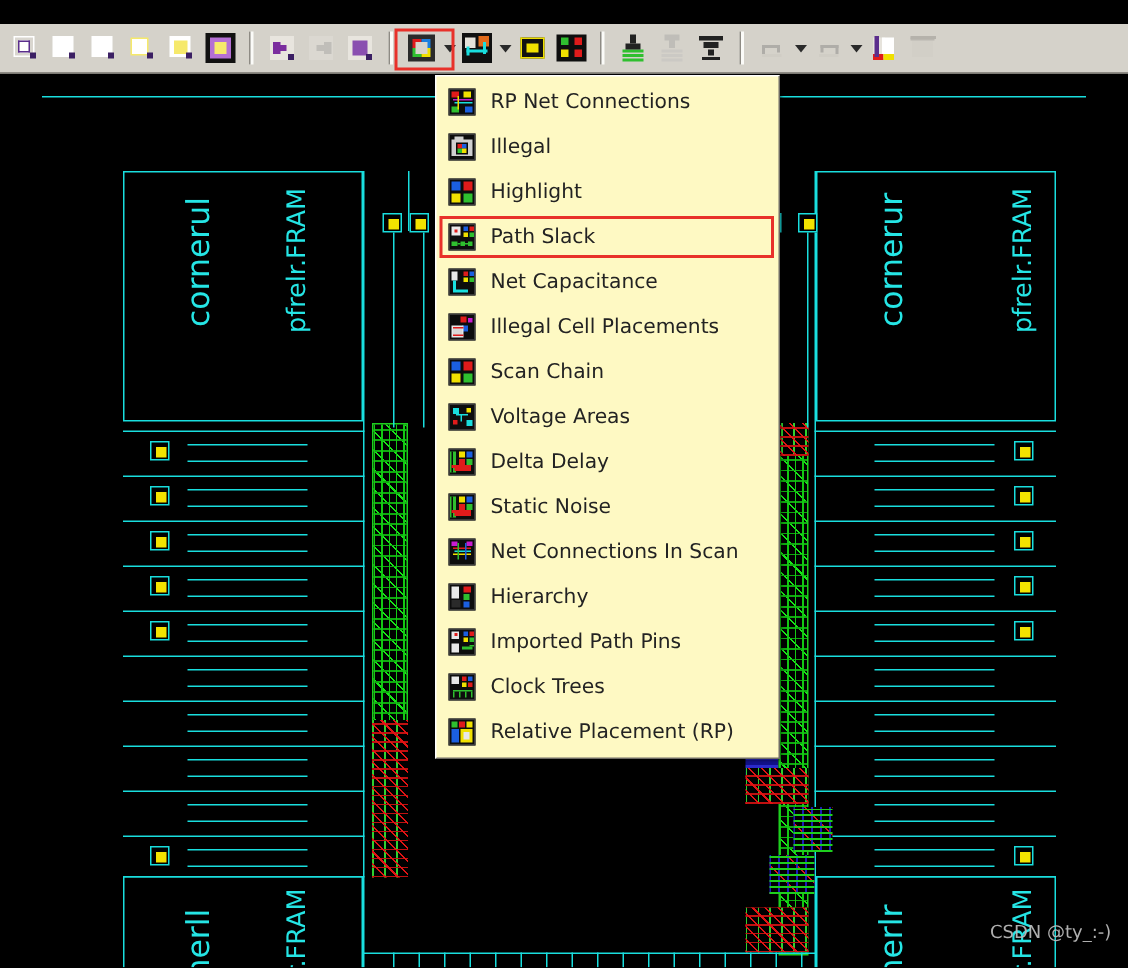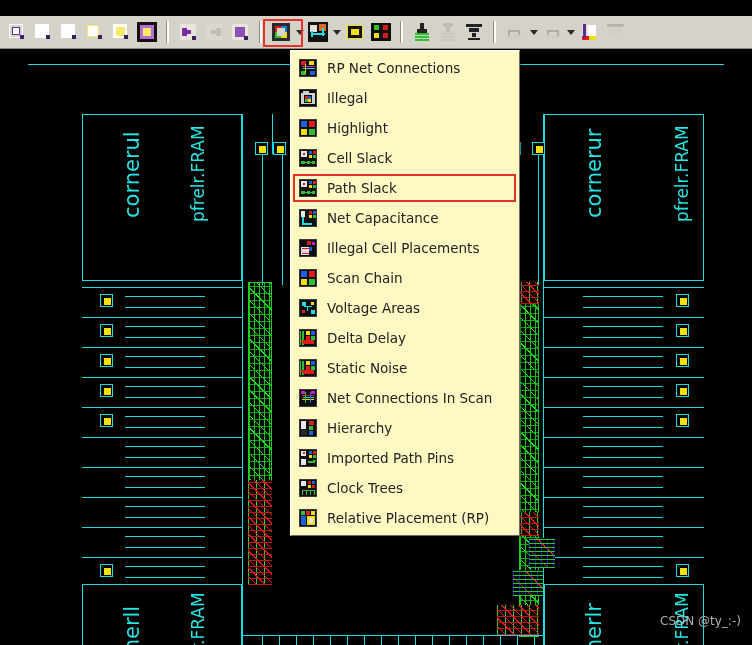--- a/index.html
+++ b/index.html
@@ -555,50 +555,34 @@
       </div>
       <div class="mrow">
         <span class="micon">
           <span class="px" style="left: 1px; top: 1px; width: 6px; height: 6px; background: rgb(27, 95, 224);"></span>
           <span class="px" style="left: 9px; top: 1px; width: 6px; height: 6px; background: rgb(224, 27, 27);"></span>
           <span class="px" style="left: 1px; top: 9px; width: 6px; height: 6px; background: rgb(240, 224, 0);"></span>
           <span class="px" style="left: 9px; top: 9px; width: 6px; height: 6px; background: rgb(47, 191, 47);"></span>
         </span>
         <span class="mlabel">Highlight</span>
       </div>
-      <div class="mrow">
+      <div class="mrow" style="position: relative;">
         <span class="micon">
           <span class="px" style="left: 1px; top: 1px; width: 6px; height: 6px; background: rgb(232, 232, 232);"></span>
           <span class="px" style="left: 3px; top: 3px; width: 2px; height: 2px; background: rgb(224, 27, 27);"></span>
           <span class="px" style="left: 9px; top: 1px; width: 3px; height: 3px; background: rgb(27, 95, 224);"></span>
           <span class="px" style="left: 13px; top: 1px; width: 3px; height: 3px; background: rgb(224, 27, 27);"></span>
           <span class="px" style="left: 9px; top: 5px; width: 3px; height: 3px; background: rgb(240, 224, 0);"></span>
           <span class="px" style="left: 13px; top: 5px; width: 3px; height: 3px; background: rgb(47, 191, 47);"></span>
           <span class="px" style="left: 1px; top: 11px; width: 4px; height: 3px; background: rgb(47, 191, 47);"></span>
           <span class="px" style="left: 7px; top: 11px; width: 3px; height: 3px; background: rgb(47, 191, 47);"></span>
           <span class="px" style="left: 12px; top: 11px; width: 3px; height: 3px; background: rgb(47, 191, 47);"></span>
           <span class="px" style="left: 5px; top: 12px; width: 2px; height: 1px; background: rgb(47, 191, 47);"></span>
           <span class="px" style="left: 10px; top: 12px; width: 2px; height: 1px; background: rgb(47, 191, 47);"></span>
         </span>
-        <span class="mlabel">Cell Slack</span>
-      </div>
-      <div class="mrow" style="position: relative;">
-        <span class="micon">
-          <span class="px" style="left: 1px; top: 1px; width: 6px; height: 6px; background: rgb(232, 232, 232);"></span>
-          <span class="px" style="left: 3px; top: 3px; width: 2px; height: 2px; background: rgb(224, 27, 27);"></span>
-          <span class="px" style="left: 9px; top: 1px; width: 3px; height: 3px; background: rgb(27, 95, 224);"></span>
-          <span class="px" style="left: 13px; top: 1px; width: 3px; height: 3px; background: rgb(224, 27, 27);"></span>
-          <span class="px" style="left: 9px; top: 5px; width: 3px; height: 3px; background: rgb(240, 224, 0);"></span>
-          <span class="px" style="left: 13px; top: 5px; width: 3px; height: 3px; background: rgb(47, 191, 47);"></span>
-          <span class="px" style="left: 1px; top: 11px; width: 4px; height: 3px; background: rgb(47, 191, 47);"></span>
-          <span class="px" style="left: 7px; top: 11px; width: 3px; height: 3px; background: rgb(47, 191, 47);"></span>
-          <span class="px" style="left: 12px; top: 11px; width: 3px; height: 3px; background: rgb(47, 191, 47);"></span>
-          <span class="px" style="left: 5px; top: 12px; width: 2px; height: 1px; background: rgb(47, 191, 47);"></span>
-          <span class="px" style="left: 10px; top: 12px; width: 2px; height: 1px; background: rgb(47, 191, 47);"></span>
-        </span>
         <span class="mlabel">Path Slack</span>
         <div class="redframe" style="top: 1px;"></div>
       </div>
       <div class="mrow">
         <span class="micon">
           <span class="px" style="left: 1px; top: 1px; width: 4px; height: 6px; background: rgb(232, 232, 232);"></span>
           <span class="px" style="left: 9px; top: 1px; width: 3px; height: 3px; background: rgb(224, 27, 27);"></span>
           <span class="px" style="left: 13px; top: 1px; width: 3px; height: 3px; background: rgb(27, 95, 224);"></span>
           <span class="px" style="left: 9px; top: 5px; width: 3px; height: 3px; background: rgb(240, 224, 0);"></span>
           <span class="px" style="left: 13px; top: 5px; width: 3px; height: 3px; background: rgb(47, 191, 47);"></span>

